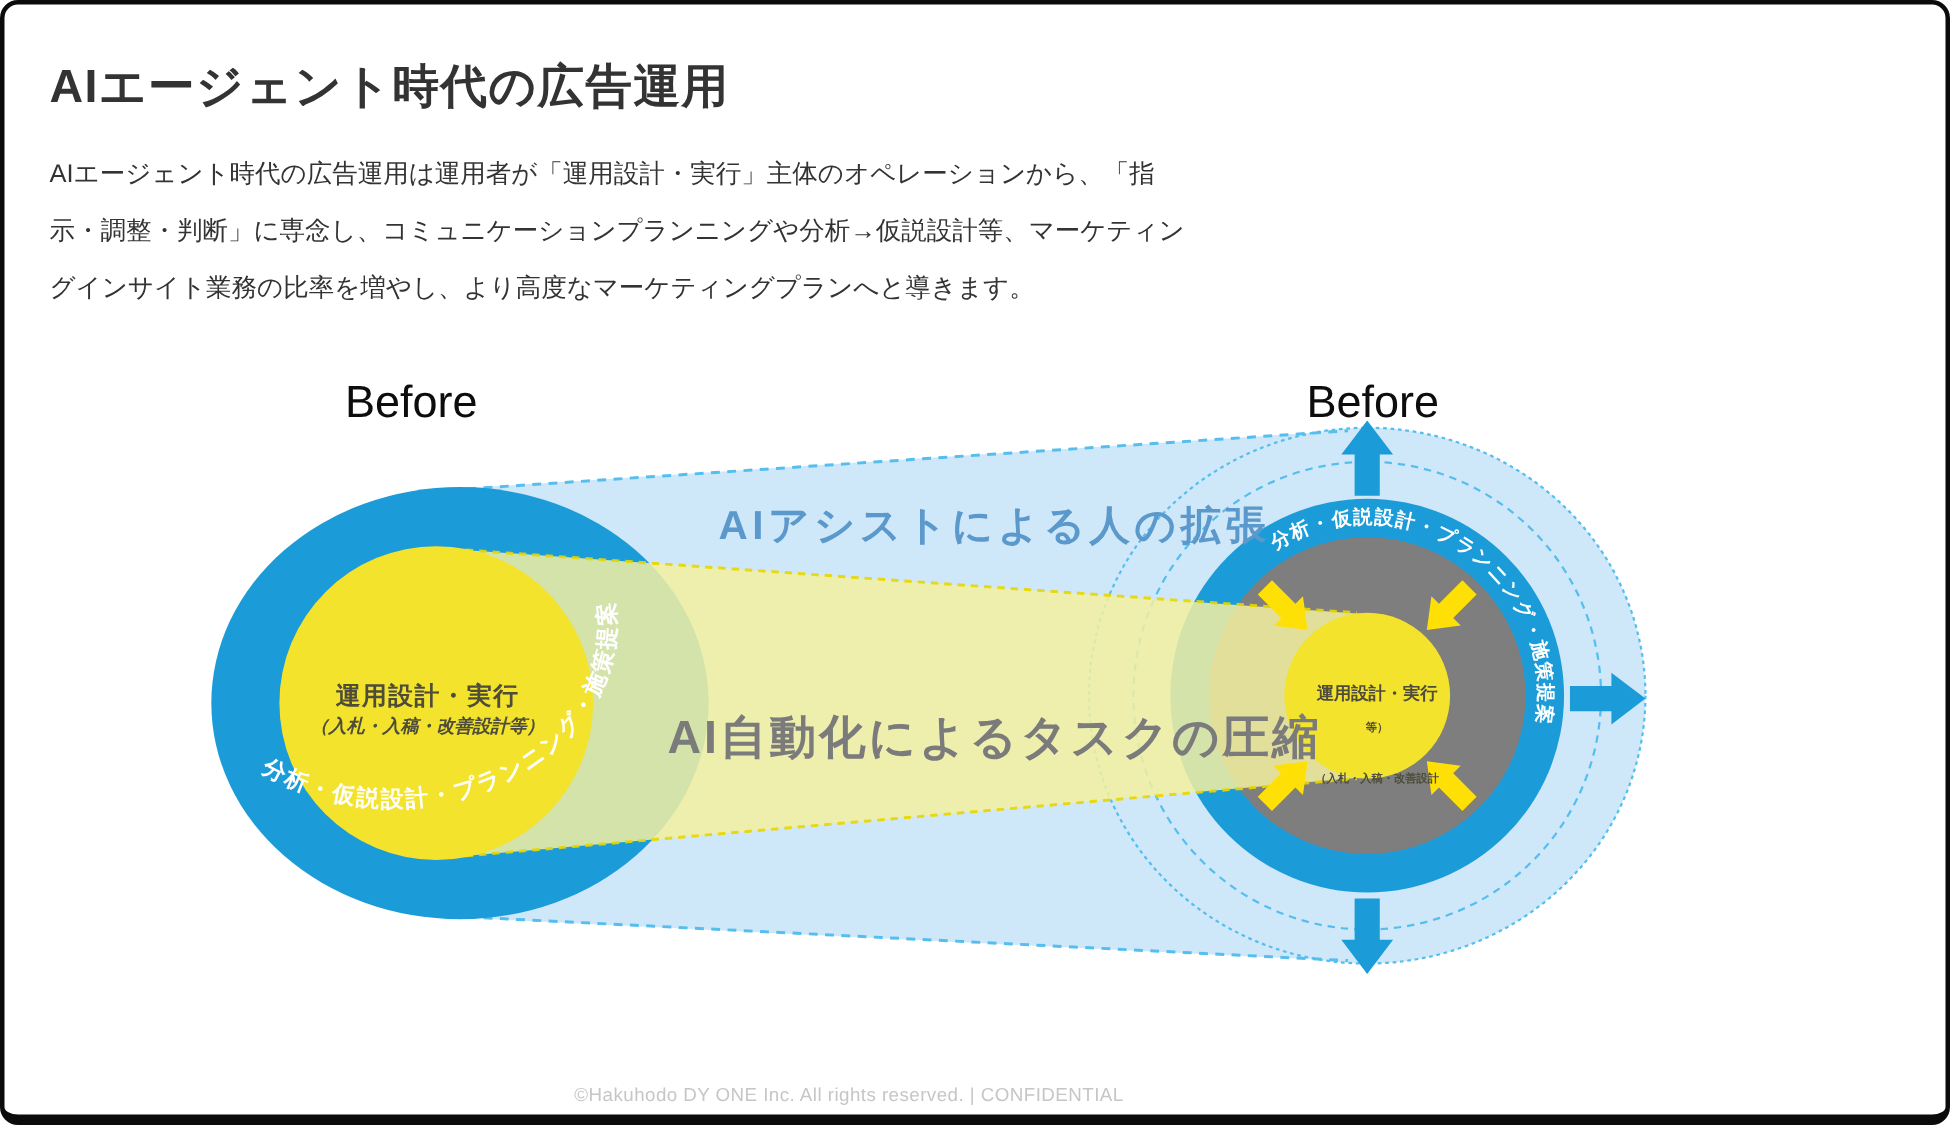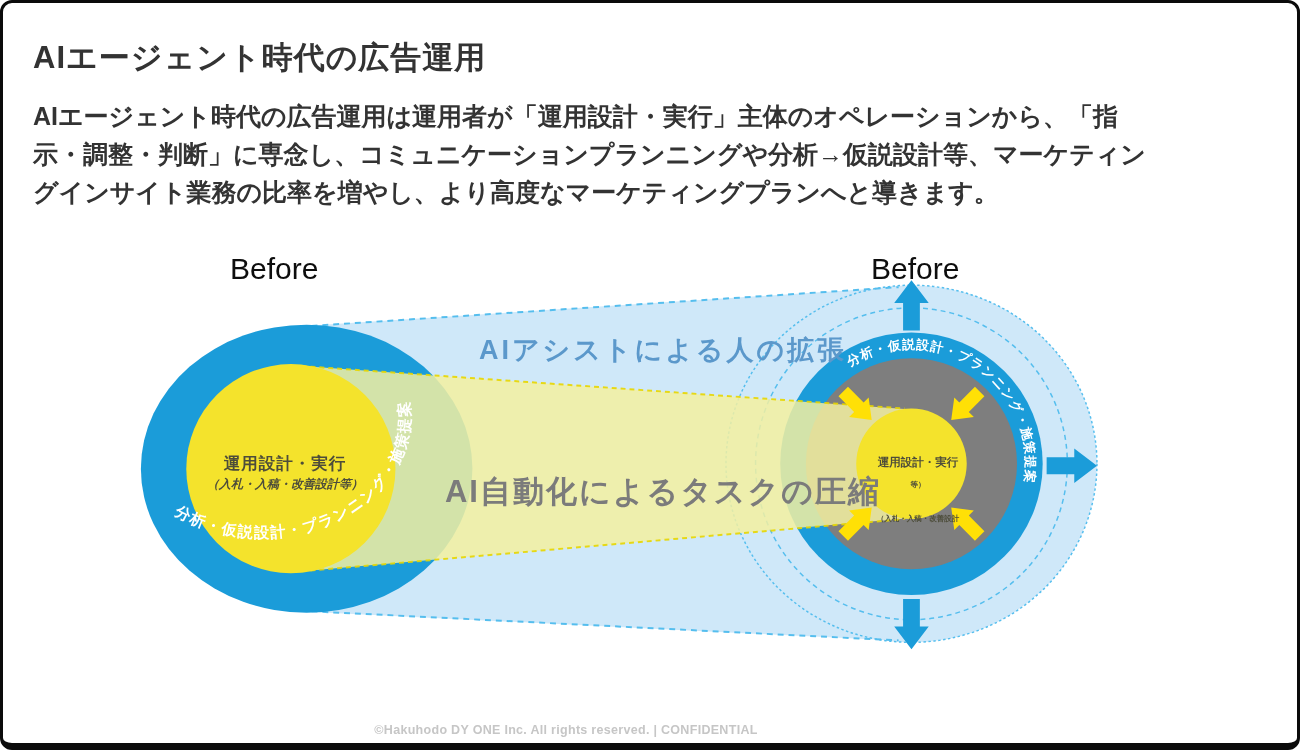--- a/index.html
+++ b/index.html
@@ -4,35 +4,35 @@
 <style>
   html,body{margin:0;padding:0;background:#fff;}
   body{font-family:"Liberation Sans","DejaVu Sans",sans-serif;}
   .slide{
     position:relative;width:1300px;height:750px;box-sizing:border-box;
     border:3px solid #0b0b0b;border-bottom-width:7px;border-radius:12px;
     background:#ffffff;overflow:hidden;
   }
   .abs{position:absolute;}
   .title{left:30px;top:34px;font-size:31px;font-weight:800;color:#333;letter-spacing:1px;white-space:nowrap;}
-  .para{left:30px;top:94px;color:#333;font-weight:700;font-size:25px;line-height:38px;}
+  .para{left:30px;top:94px;color:#333;font-weight:400;font-size:17px;line-height:38px;}
   .para div{white-space:nowrap;}
   .ba-label{font-size:30px;font-weight:400;color:#0d0d0d;white-space:nowrap;margin-top:15px;}
   .before{left:227px;top:234px;}
   .after{left:868px;top:234px;}
   .assist{left:420px;top:329px;width:480px;text-align:center;font-size:27px;font-weight:700;letter-spacing:3px;white-space:nowrap;}
   .automation{left:390px;top:468px;width:540px;text-align:center;font-size:31px;font-weight:700;letter-spacing:2px;white-space:nowrap;}
   .core-l-title{left:182px;top:450px;width:200px;text-align:center;font-size:16.5px;font-weight:700;letter-spacing:1px;white-space:nowrap;}
   .core-l-sub{left:182px;top:473px;width:200px;text-align:center;font-size:12px;font-weight:700;white-space:nowrap;font-style:italic;}
   .core-r-title{left:853px;top:452px;width:124px;text-align:center;font-size:11.5px;font-weight:700;white-space:nowrap;}
   .core-r-sub1{left:853px;top:467px;width:124px;text-align:center;font-size:7.5px;font-weight:700;white-space:nowrap;}
   .core-r-sub2{left:853px;top:477px;width:124px;text-align:center;font-size:7.5px;font-weight:700;white-space:nowrap;}
   .banner{left:150px;top:670px;width:1004px;height:39px;display:flex;align-items:center;justify-content:center;
     font-size:26px;font-weight:800;letter-spacing:0.5px;white-space:nowrap;}
-  .footer{left:0;top:720px;width:1126px;text-align:center;font-size:12.5px;font-weight:700;letter-spacing:0.3px;}
+  .footer{left:0;top:720px;width:1126px;text-align:center;font-size:12.5px;font-weight:400;letter-spacing:0.3px;}
   svg text{font-family:"Liberation Sans","DejaVu Sans",sans-serif;}
 </style>
 </head>
 <body>
 
 <div class="slide">
 
   <div class="abs title">AIエージェント時代の広告運用</div>
 
   <div class="abs para">

